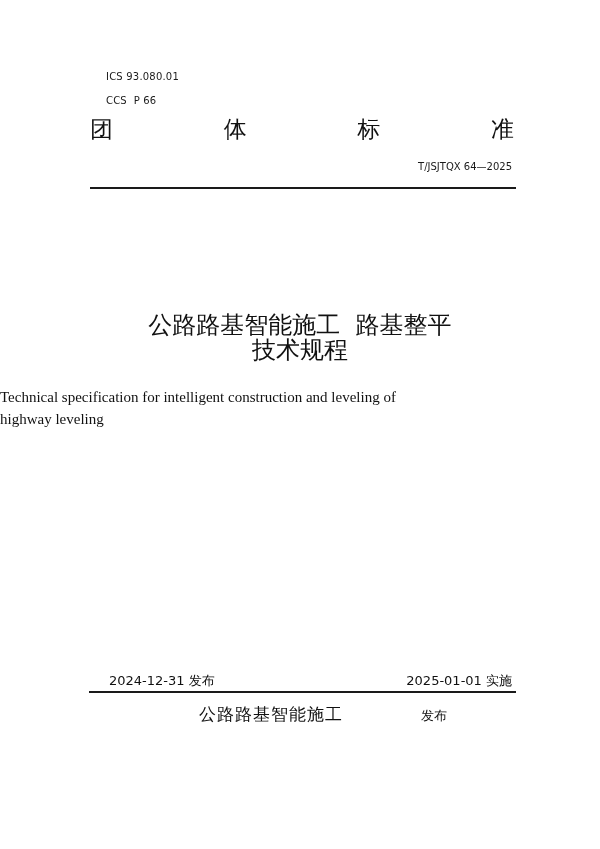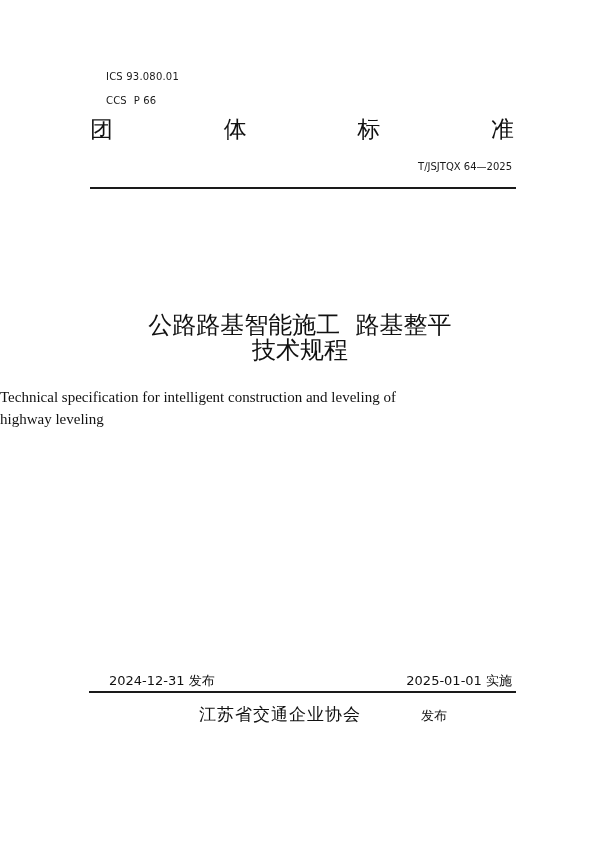--- a/index.html
+++ b/index.html
@@ -124,14 +124,14 @@
 <div class="abs cn-title" id="title-line2">技术规程</div>
 
 <div class="abs en-title" id="en-line1">Technical specification for intelligent construction and leveling of</div>
 <div class="abs en-title" id="en-line2">highway leveling</div>
 
 <div class="abs date" id="issue-date">2024-12-31 发布</div>
 <div class="abs date" id="impl-date">2025-01-01 实施</div>
 
 <div class="abs rule" id="bottom-rule"></div>
 
-<div class="abs" id="publisher">江苏省交通企业协会</div>
+<div class="abs" id="publisher">公路路基智能施工</div>
 <div class="abs" id="publisher-suffix">发布</div>
 
 </body></html>

